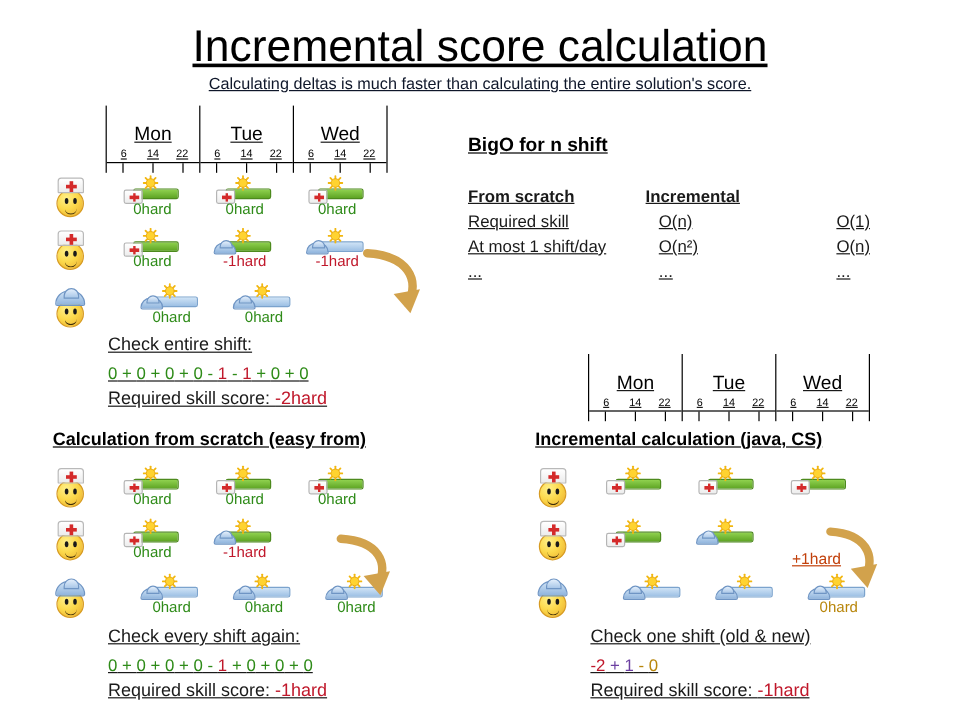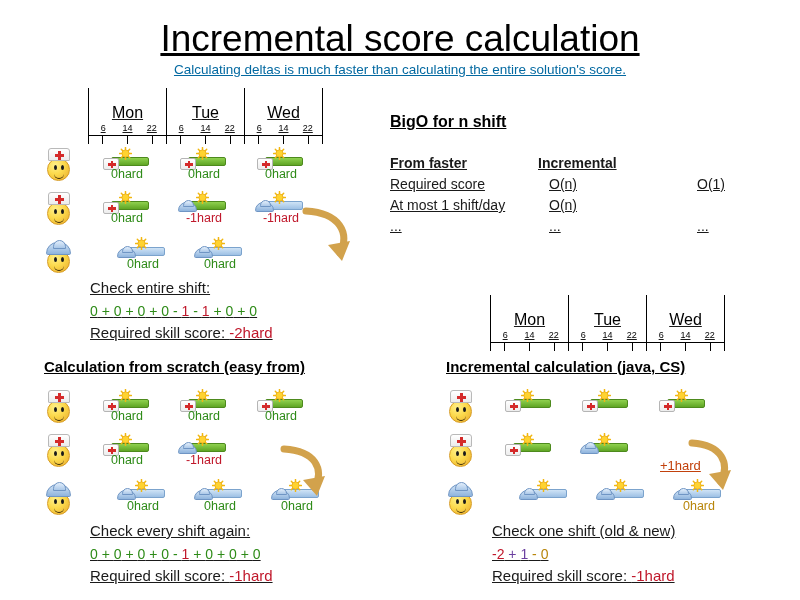--- a/index.html
+++ b/index.html
@@ -13,21 +13,21 @@
   }
   .abs{position:absolute;text-decoration:underline;}
 
   
   #title{
     left:0;top:18px;width:800px;text-align:center;
     font-size:37px;font-weight:400;color:#000;letter-spacing:0px;
   }
   #subtitle{
     left:0;top:62px;width:800px;text-align:center;
-    font-size:13.5px;font-weight:400;color:#0369a1;
+    font-size:13.5px;font-weight:400;color:#0f172a;
   }
   .section-head{font-size:15px;font-weight:bold;color:#000;}
 
   
   .sched-head{display:flex;align-items:flex-end;}
   .day-col{position:relative;width:77px;}
   .day-name{text-align:center;font-size:16px;color:#000;line-height:20px;}
   .hours{display:flex;justify-content:space-around;font-size:9px;color:#000;line-height:11px;padding:0 2px;}
   .hours span{width:16px;text-align:center;}
   .axis{height:1px;background:#000;margin-top:1px;}
@@ -356,30 +356,31 @@
   <path d="M28 40 L42 56 L50 36 Z" fill="#d2a24c"></path>
 </svg>
 
 <div class="abs ctext" style="left:90px;top:277px;">Check entire shift:</div>
 <div class="abs ctext calc" style="left:90px;top:300px;" id="calc-top"><span class="ok">0</span><span class="ok"> + </span><span class="ok">0</span><span class="ok"> + </span><span class="ok">0</span><span class="ok"> + </span><span class="ok">0</span><span class="ok"> - </span><span class="bad">1</span><span class="ok"> - </span><span class="bad">1</span><span class="ok"> + </span><span class="ok">0</span><span class="ok"> + </span><span class="ok">0</span></div>
 <div class="abs ctext" style="left:90px;top:322px;"><span>Required skill score: </span><span class="bad">-2hard</span></div>
 
 <div class="abs" id="bigo-title" style="left:390px;top:113px;">BigO for n shift</div>
 <div class="abs" id="bigo-table" style="left:390px;top:153px;">
     <div class="bigo-row head">
-      <div class="c2">From faster</div>
+      <div class="c2">From scratch</div>
       <div class="c3">Incremental</div>
     </div>
     <div class="bigo-row">
-      <div class="c1">Required score</div>
+      <div class="c1">Required skill</div>
       <div class="c2">O(n)</div>
       <div class="c3">O(1)</div>
     </div>
     <div class="bigo-row">
       <div class="c1">At most 1 shift/day</div>
+      <div class="c2">O(n²)</div>
       <div class="c3">O(n)</div>
     </div>
     <div class="bigo-row">
       <div class="c1">...</div>
       <div class="c2">...</div>
       <div class="c3">...</div>
     </div>
   </div>
 
 <div class="abs section-head" style="left:44px;top:358px;">Calculation from scratch (easy from)</div>

